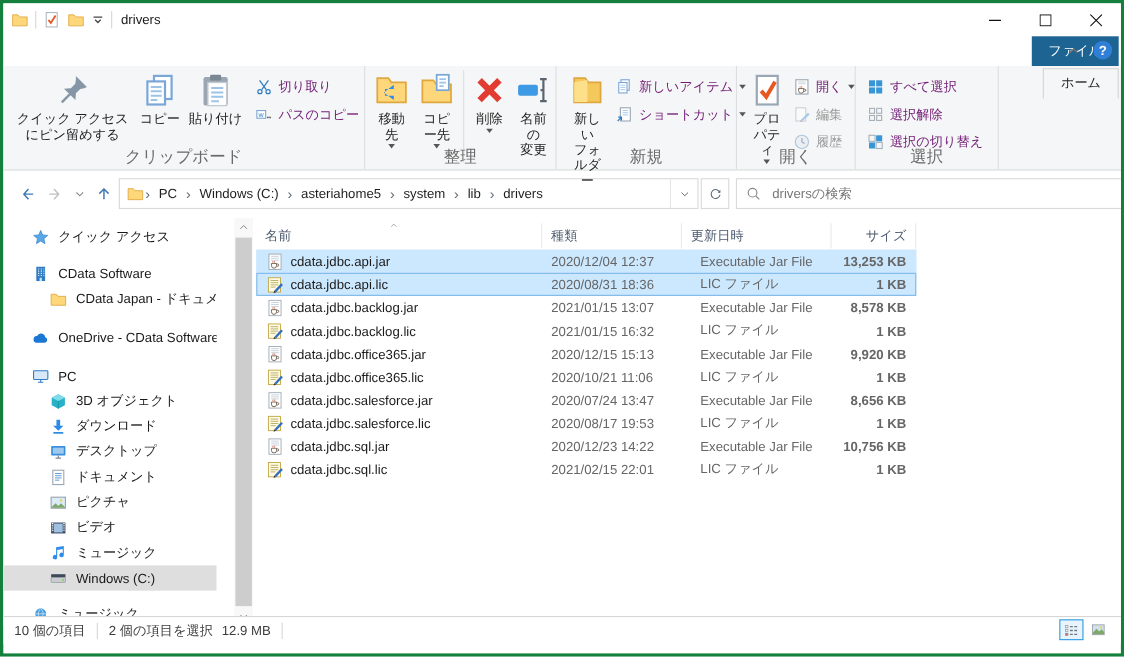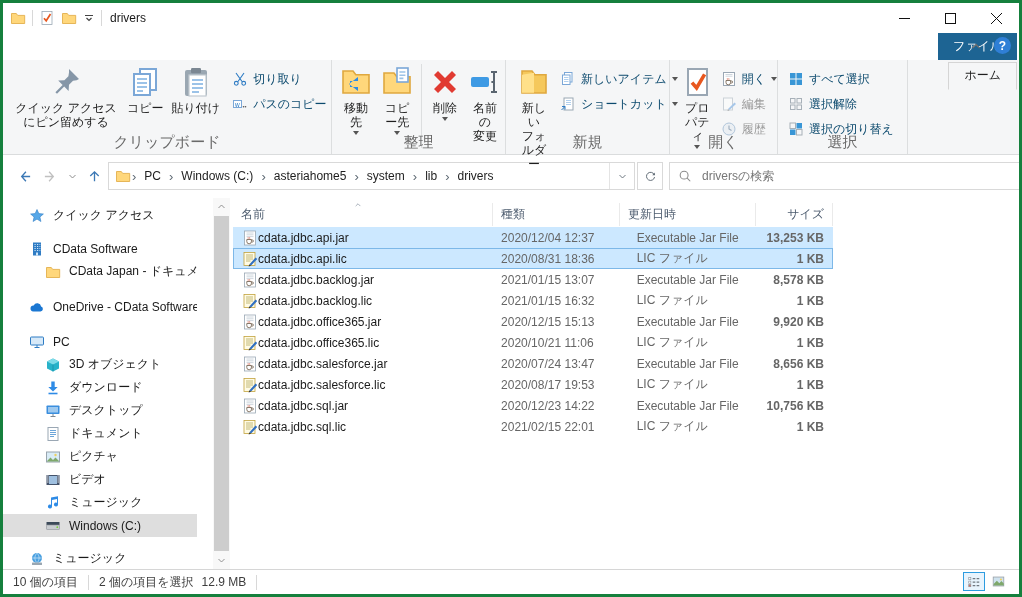--- a/index.html
+++ b/index.html
@@ -25,21 +25,21 @@
   #tab-right{position:absolute;right:8px;top:4px;display:flex;gap:12px;align-items:center;}
   .help-circle{width:17px;height:17px;border-radius:50%;background:#2f7fd6;color:#fff;font-weight:bold;font-size:12px;display:flex;align-items:center;justify-content:center;}
 
   
   #ribbon{position:absolute;top:57px;left:0;right:0;height:94px;background:#f5f6f7;border-bottom:1px solid #dadcdd;display:flex;z-index:2;}
   .rgroup{position:relative;height:94px;border-right:1px solid #dcdedf;display:flex;align-items:flex-start;padding-top:4px;box-sizing:border-box;}
   .rgroup-label{position:absolute;bottom:2px;left:0;right:0;text-align:center;color:#6a6a6a;font-size:15px;}
   .rbig{display:flex;flex-direction:column;align-items:center;text-align:center;line-height:14px;color:#1e1e1e;padding:2px 4px;}
   .rbig .ico{width:32px;height:32px;margin-bottom:3px;}
   .rsmall-col{display:flex;flex-direction:column;justify-content:flex-start;gap:3px;padding-top:4px;}
-  .rsmall{display:flex;align-items:center;gap:5px;height:22px;color:#0c4a6e;white-space:nowrap;}
+  .rsmall{display:flex;align-items:center;gap:5px;height:22px;color:#701a75;white-space:nowrap;}
   .rsmall .ico{width:16px;height:16px;}
   .disabled{color:#9a9a9a;}
   .disabled .ico{opacity:.45;}
   .dd{width:0;height:0;border-left:3px solid transparent;border-right:3px solid transparent;border-top:4px solid #555;display:inline-block;}
   .rbig .dd{margin-top:2px;}
   .rgroup-div{width:1px;background:#dcdedf;height:84px;margin:0 3px;align-self:flex-start;}
 
   
   #navrow{position:absolute;top:152px;left:0;right:0;height:43px;background:#fff;display:flex;align-items:center;}
   .navbtn{width:26px;height:26px;display:flex;align-items:center;justify-content:center;}
@@ -74,28 +74,28 @@
   .col-name{width:260px;position:relative;}
   .col-date{width:136px;}
   .col-type{width:127px;}
   .col-size{width:77px;justify-content:flex-end;}
   #sortcaret{position:absolute;left:120px;top:-5px;color:#7a8794;}
   #rows{margin-top:1px;}
   .frow{display:flex;align-items:center;height:21px;box-sizing:border-box;border:1px solid transparent;}
   .frow.sel{background:#cce8ff;border-color:#cce8ff;}
   .frow.sel.focus{border-color:#7db8e8;}
   .fcell{padding:0 8px;box-sizing:border-box;white-space:nowrap;overflow:hidden;}
-  .fc-name{width:260px;display:flex;align-items:center;color:#1b1b1b;}
+  .fc-name{width:260px;display:flex;align-items:center;gap:6px;color:#1b1b1b;}
   .fc-name .ico{width:16px;height:16px;}
   .fc-date{width:136px;color:#666;}
   .fc-type{width:127px;color:#666;}
   .fc-size{width:77px;text-align:right;color:#666;font-weight:bold;}
 
   
-  #statusbar{position:absolute;left:0;right:0;bottom:0;height:25px;border-top:1px solid #d6d6d6;background:#fff;display:flex;align-items:center;padding-left:10px;gap:10px;box-sizing:border-box;color:#3d3d3d;}
+  #statusbar{position:absolute;left:0;right:0;bottom:9px;height:25px;border-top:1px solid #d6d6d6;background:#fff;display:flex;align-items:center;padding-left:10px;gap:10px;box-sizing:border-box;color:#3d3d3d;}
   .st-sep{width:1px;height:15px;background:#d8d8d8;}
   #viewbtns{position:absolute;right:10px;bottom:3px;display:flex;gap:2px;}
   .viewbtn{width:22px;height:19px;display:flex;align-items:center;justify-content:center;box-sizing:border-box;}
   .viewbtn.sel{border:1px solid #2d9ce0;background:#e8f4fd;}
 </style>
 </head>
 <body>
 
 <div id="win">
 

